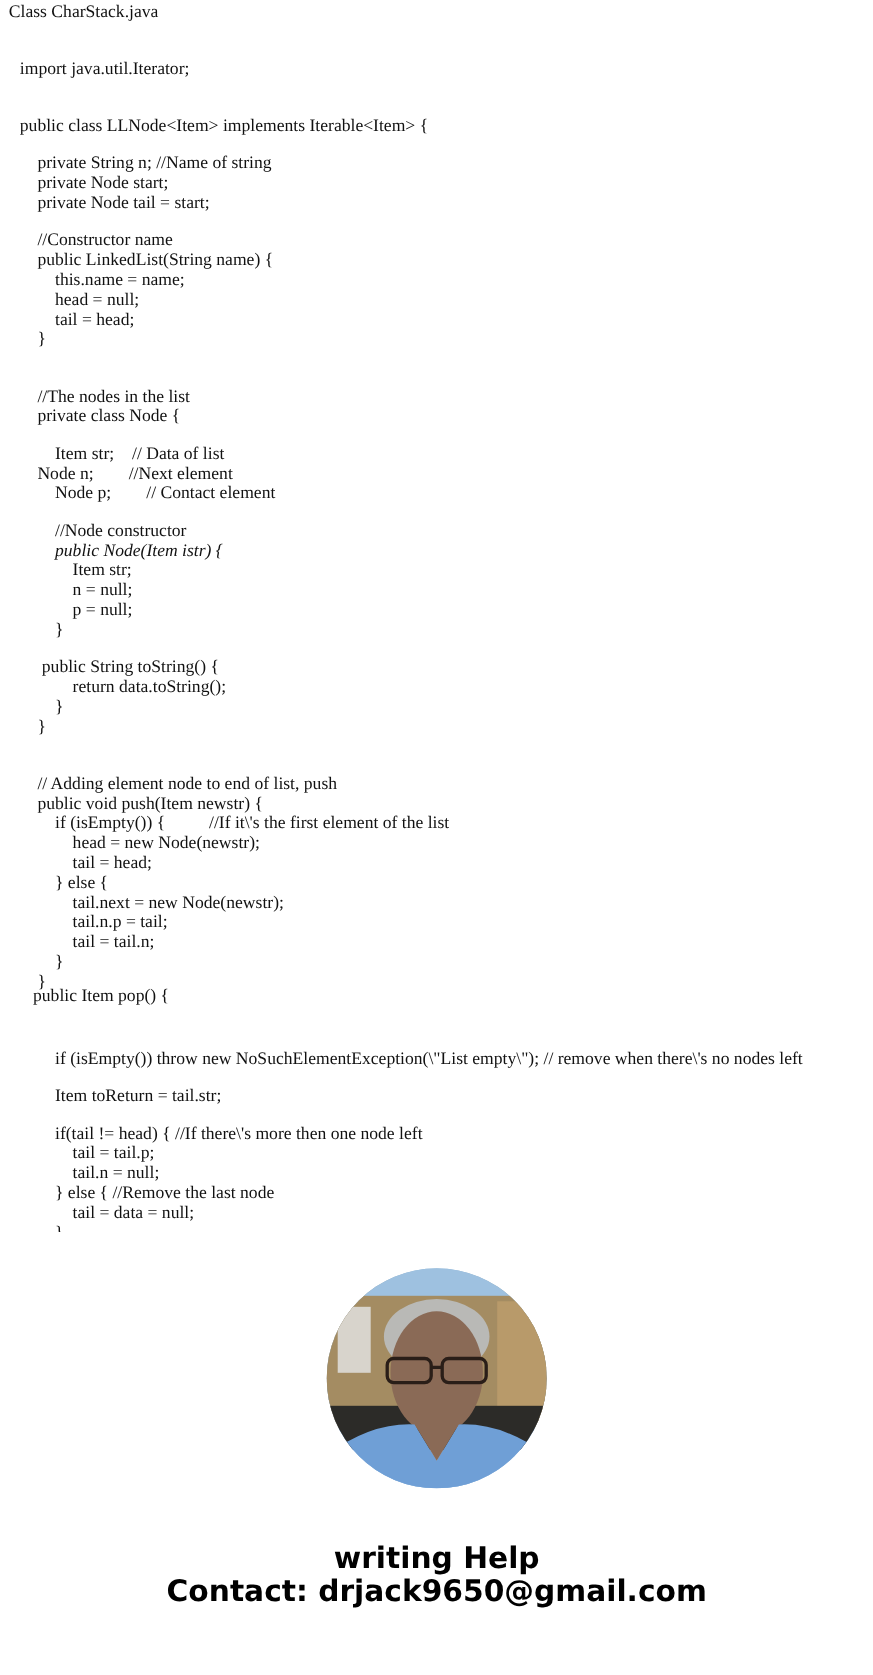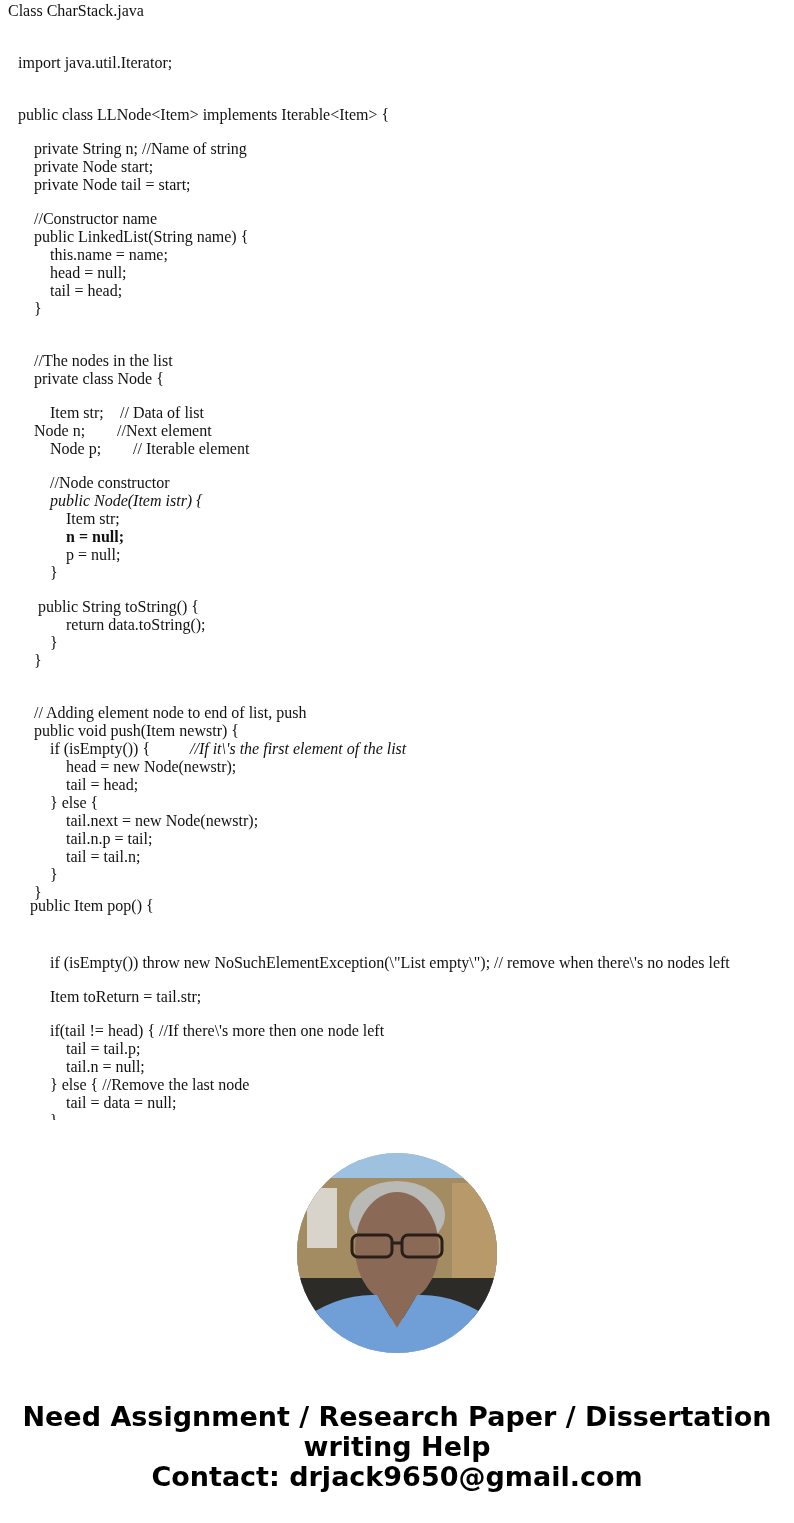--- a/index.html
+++ b/index.html
@@ -36,34 +36,34 @@
     <div class="line" style="top: 210px; left: 0px; width: 794px;"><span class="seg" style="left: 24px;">//Constructor name</span></div>
     <div class="line" style="top: 228px; left: 0px; width: 794px;"><span class="seg" style="left: 24px;">public LinkedList(String name) {</span></div>
     <div class="line" style="top: 246px; left: 0px; width: 794px;"><span class="seg" style="left: 40px;">this.name = name;</span></div>
     <div class="line" style="top: 264px; left: 0px; width: 794px;"><span class="seg" style="left: 40px;">head = null;</span></div>
     <div class="line" style="top: 282px; left: 0px; width: 794px;"><span class="seg" style="left: 40px;">tail = head;</span></div>
     <div class="line" style="top: 300px; left: 0px; width: 794px;"><span class="seg" style="left: 24px;">}</span></div>
     <div class="line" style="top: 352px; left: 0px; width: 794px;"><span class="seg" style="left: 24px;">//The nodes in the list</span></div>
     <div class="line" style="top: 370px; left: 0px; width: 794px;"><span class="seg" style="left: 24px;">private class Node {</span></div>
     <div class="line" style="top: 404px; left: 0px; width: 794px;"><span class="seg" style="left: 40px;">Item str;</span><span class="seg" style="left: 110px;">// Data of list</span></div>
     <div class="line" style="top: 422px; left: 0px; width: 794px;"><span class="seg" style="left: 24px;">Node n;</span><span class="seg" style="left: 107px;">//Next element</span></div>
-    <div class="line" style="top: 440px; left: 0px; width: 794px;"><span class="seg" style="left: 40px;">Node p;</span><span class="seg" style="left: 123px;">// Iterable element</span></div>
+    <div class="line" style="top: 440px; left: 0px; width: 794px;"><span class="seg" style="left: 40px;">Node p;</span><span class="seg" style="left: 123px;">// Contact element</span></div>
     <div class="line" style="top: 474px; left: 0px; width: 794px;"><span class="seg" style="left: 40px;">//Node constructor</span></div>
     <div class="line" style="top: 492px; left: 0px; width: 794px; font-style: italic;"><span class="seg" style="left: 40px;">public Node(Item istr) {</span></div>
     <div class="line" style="top: 510px; left: 0px; width: 794px;"><span class="seg" style="left: 56px;">Item str;</span></div>
-    <div class="line" style="top: 528px; left: 0px; width: 662px; font-weight: bold;"><span class="seg" style="left: 56px;">n = null;</span></div>
+    <div class="line" style="top: 528px; left: 0px; width: 662px;"><span class="seg" style="left: 56px;">n = null;</span></div>
     <div class="line" style="top: 546px; left: 0px; width: 794px;"><span class="seg" style="left: 56px;">p = null;</span></div>
     <div class="line" style="top: 564px; left: 0px; width: 794px;"><span class="seg" style="left: 40px;">}</span></div>
     <div class="line" style="top: 598px; left: 0px; width: 794px;"><span class="seg" style="left: 28px;">public String toString() {</span></div>
     <div class="line" style="top: 616px; left: 0px; width: 794px;"><span class="seg" style="left: 56px;">return data.toString();</span></div>
     <div class="line" style="top: 634px; left: 0px; width: 794px;"><span class="seg" style="left: 40px;">}</span></div>
     <div class="line" style="top: 652px; left: 0px; width: 794px;"><span class="seg" style="left: 24px;">}</span></div>
     <div class="line" style="top: 704px; left: 0px; width: 794px;"><span class="seg" style="left: 24px;">// Adding element node to end of list, push</span></div>
     <div class="line" style="top: 722px; left: 0px; width: 794px;"><span class="seg" style="left: 24px;">public void push(Item newstr) {</span></div>
-    <div class="line" style="top: 740px; left: 0px; width: 794px;"><span class="seg" style="left: 40px;">if (isEmpty()) {</span><span class="seg" style="left: 180px; font-style: italic;">//If it\'s the first element of the list</span></div>
+    <div class="line" style="top: 740px; left: 0px; width: 794px;"><span class="seg" style="left: 40px;">if (isEmpty()) {</span><span class="seg" style="left: 180px;">//If it\'s the first element of the list</span></div>
     <div class="line" style="top: 758px; left: 0px; width: 794px;"><span class="seg" style="left: 56px;">head = new Node(newstr);</span></div>
     <div class="line" style="top: 776px; left: 0px; width: 794px;"><span class="seg" style="left: 56px;">tail = head;</span></div>
     <div class="line" style="top: 794px; left: 0px; width: 794px;"><span class="seg" style="left: 40px;">} else {</span></div>
     <div class="line" style="top: 812px; left: 0px; width: 794px;"><span class="seg" style="left: 56px;">tail.next = new Node(newstr);</span></div>
     <div class="line" style="top: 830px; left: 0px; width: 794px;"><span class="seg" style="left: 56px;">tail.n.p = tail;</span></div>
     <div class="line" style="top: 848px; left: 0px; width: 794px;"><span class="seg" style="left: 56px;">tail = tail.n;</span></div>
     <div class="line" style="top: 866px; left: 0px; width: 794px;"><span class="seg" style="left: 40px;">}</span></div>
     <div class="line" style="top: 884px; left: 0px; width: 794px;"><span class="seg" style="left: 24px;">}</span></div>
     <div class="line" style="top: 897px; left: 0px; width: 782px;"><span class="seg" style="left: 20px;">public Item pop() {</span></div>
     <div class="line" style="top: 954px; left: 0px; width: 794px;"><span class="seg" style="left: 40px;">if (isEmpty()) throw new NoSuchElementException(\"List empty\"); // remove when there\'s no nodes left</span></div>
@@ -87,16 +87,15 @@
     <ellipse cx="100" cy="95" rx="42" ry="56" fill="#8a6a56"></ellipse>
     <rect x="55" y="82" width="40" height="22" rx="6" fill="none" stroke="#2a1e18" stroke-width="3"></rect>
     <rect x="105" y="82" width="40" height="22" rx="6" fill="none" stroke="#2a1e18" stroke-width="3"></rect>
     <line x1="95" y1="90" x2="105" y2="90" stroke="#2a1e18" stroke-width="3"></line>
     <path d="M0,200 L0,170 Q40,140 80,142 L100,175 L120,142 Q160,140 200,170 L200,200 Z" fill="#6f9fd6"></path>
     <path d="M80,142 L100,175 L120,142 Z" fill="#8a6a56"></path>
   </svg>
 </div>
 
 <div class="footer">
-  <div>Need Assignment / Research Paper / Dissertation</div>
   <div>writing Help</div>
   <div>Contact: drjack9650@gmail.com</div>
 </div>
 
 </body></html>

